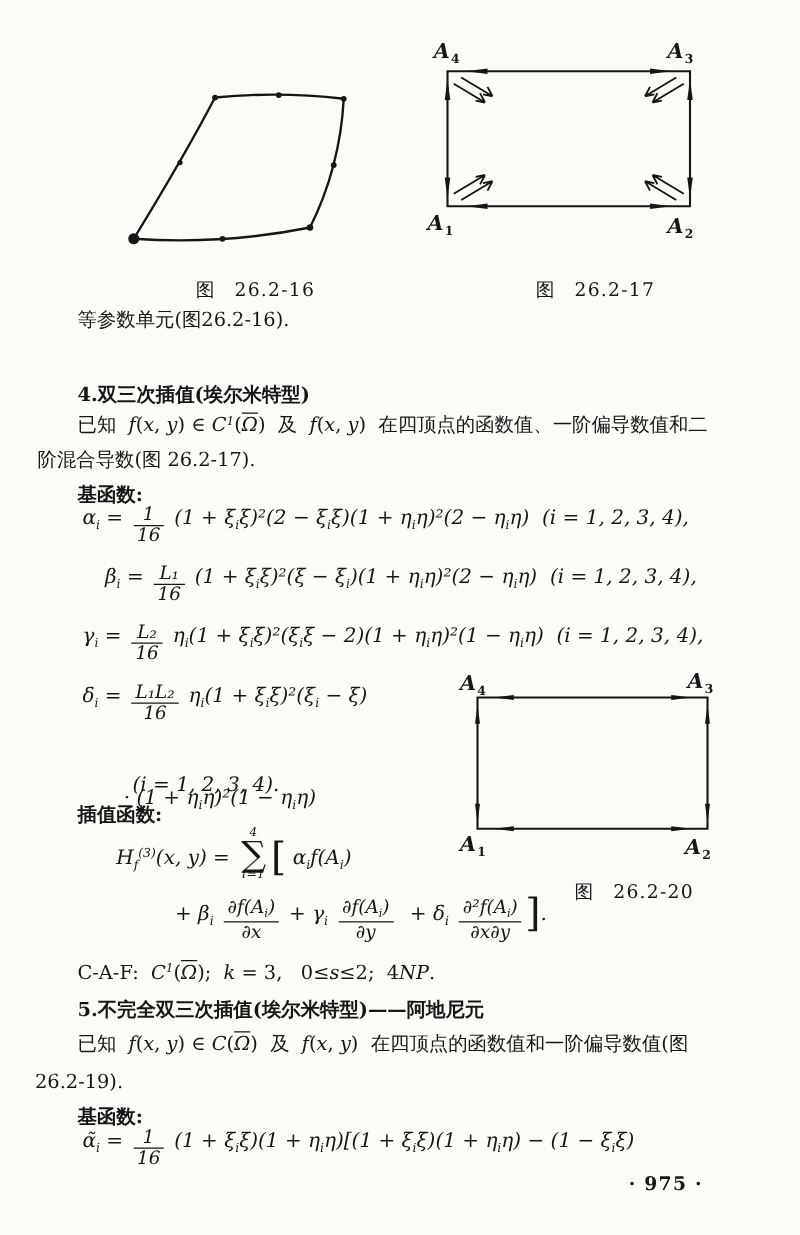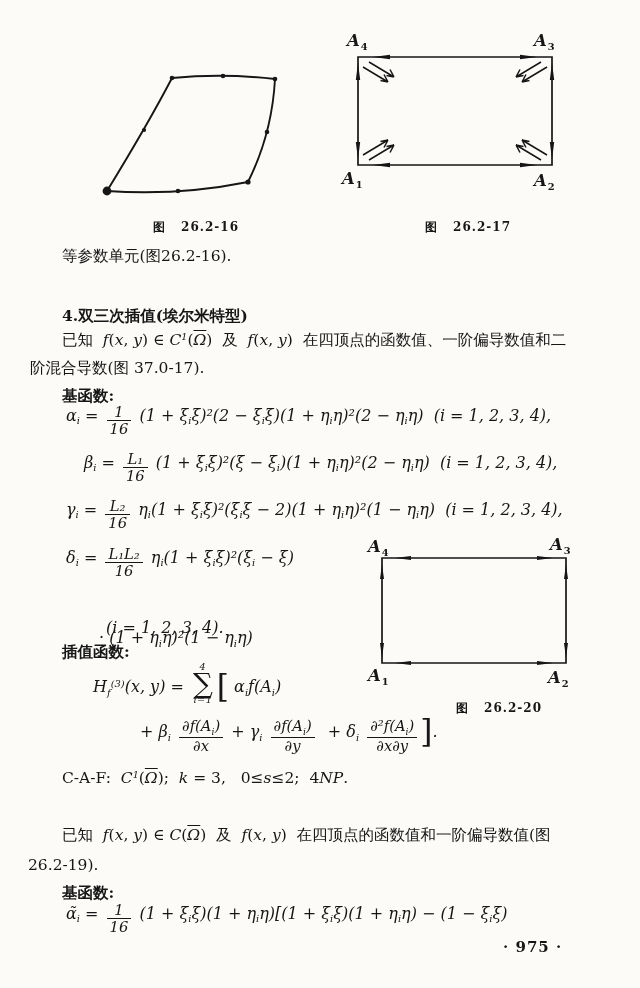--- a/index.html
+++ b/index.html
@@ -17,21 +17,21 @@
   sub{vertical-align:-0.4em;}
   sup{vertical-align:0.55em;}
   .frac{display:inline-block;text-align:center;vertical-align:-0.95em;font-size:0.92em;line-height:1.12;margin:0 3px;}
   .frac .num{display:block;border-bottom:1.4px solid #161616;padding:0 3px;}
   .frac .den{display:block;padding:0 3px;}
   .sum{display:inline-block;text-align:center;vertical-align:-1.15em;line-height:1;margin:0 4px;font-size:0.6em;}
   .sum .sig{display:block;font-size:2.9em;line-height:0.85;font-style:normal;}
   .sum .lim{display:block;font-style:italic;letter-spacing:0.5px;}
   .big{font-size:1.95em;font-style:normal;vertical-align:-0.16em;font-weight:300;}
   .figure{position:absolute;text-align:center;}
-  .caption{position:absolute;font-size:12px;font-weight:bold;white-space:pre;}
+  .caption{position:absolute;font-size:15px;font-weight:normal;white-space:pre;}
   .caption .capnum{margin-left:16px;letter-spacing:1px;}
   .clabel{position:absolute;font-size:16.5px;font-weight:bold;font-style:italic;white-space:nowrap;}
   .clabel sub{font-size:0.6em;font-style:normal;margin-left:1px;}
   .pagenum{position:absolute;font-size:15px;font-weight:bold;letter-spacing:1px;white-space:pre;}
   svg{position:absolute;left:0;top:0;}
   svg .stroke{fill:none;stroke:#161616;}
   svg .fill{fill:#161616;stroke:none;}
 </style>
 </head>
 <body>
@@ -111,34 +111,35 @@
     <span class="clabel" style="left:3px;top:131px"><span>A</span><sub>1</sub></span>
     <span class="clabel" style="left:183px;top:133px"><span>A</span><sub>2</sub></span>
     <div class="caption" style="left:66px;top:151px">
       <span>图</span><span class="capnum">26.2-20</span>
     </div>
   </div>
 
   <div class="line" style="top:247px;left:62px">等参数单元(图26.2-16).</div>
   <div class="line bold" style="top:306px;left:62px">4.双三次插值(埃尔米特型)</div>
   <div class="line" style="top:331px;left:62px">已知  <span class="it">f</span>(<span class="it">x</span>, <span class="it">y</span>) ∈ <span class="it">C</span><sup>1</sup>(<span class="ov">Ω</span>)  及  <span class="it">f</span>(<span class="it">x</span>, <span class="it">y</span>)  在四顶点的函数值、一阶偏导数值和二</div>
-  <div class="line" style="top:359px;left:30px">阶混合导数(图 37.0-17).</div>
+  <div class="line" style="top:359px;left:30px">阶混合导数(图 26.2-17).</div>
   <div class="line bold" style="top:386px;left:62px">基函数:</div>
 
   <div class="line math" style="top:404px;left:66px">α<sub>i</sub> = <span class="frac"><span class="num">1</span><span class="den">16</span></span> (1 + ξ<sub>i</sub>ξ)²(2 − ξ<sub>i</sub>ξ)(1 + η<sub>i</sub>η)²(2 − η<sub>i</sub>η)  (i = 1, 2, 3, 4),</div>
   <div class="line math" style="top:451px;left:84px">β<sub>i</sub> = <span class="frac"><span class="num">L₁</span><span class="den">16</span></span> (1 + ξ<sub>i</sub>ξ)²(ξ − ξ<sub>i</sub>)(1 + η<sub>i</sub>η)²(2 − η<sub>i</sub>η)  (i = 1, 2, 3, 4),</div>
   <div class="line math" style="top:498px;left:66px">γ<sub>i</sub> = <span class="frac"><span class="num">L₂</span><span class="den">16</span></span> η<sub>i</sub>(1 + ξ<sub>i</sub>ξ)²(ξ<sub>i</sub>ξ − 2)(1 + η<sub>i</sub>η)²(1 − η<sub>i</sub>η)  (i = 1, 2, 3, 4),</div>
   <div class="line math" style="top:546px;left:66px">δ<sub>i</sub> = <span class="frac"><span class="num">L₁L₂</span><span class="den">16</span></span> η<sub>i</sub>(1 + ξ<sub>i</sub>ξ)²(ξ<sub>i</sub> − ξ)</div>
   <div class="line math" style="top:628px;left:99px">· (1 + η<sub>i</sub>η)²(1 − η<sub>i</sub>η)</div>
   <div class="line math" style="top:618px;left:106px">(i = 1, 2, 3, 4).</div>
 
   <div class="line bold" style="top:642px;left:62px">插值函数:</div>
   <div class="line math" style="top:662px;left:93px">H<sub>f</sub><sup>(3)</sup>(x, y) = <span class="sum"><span class="lim">4</span><span class="sig">∑</span><span class="lim">i=1</span></span><span class="big">[</span> α<sub>i</sub>f(A<sub>i</sub>)</div>
   <div class="line math" style="top:712px;left:140px">+ β<sub>i</sub> <span class="frac"><span class="num">∂f(A<sub>i</sub>)</span><span class="den">∂x</span></span> + γ<sub>i</sub> <span class="frac"><span class="num">∂f(A<sub>i</sub>)</span><span class="den">∂y</span></span>  + δ<sub>i</sub> <span class="frac"><span class="num">∂²f(A<sub>i</sub>)</span><span class="den">∂x∂y</span></span><span class="big">]</span>.</div>
 
   <div class="line" style="top:769px;left:62px">C-A-F:  <span class="it">C</span><sup>1</sup>(<span class="ov">Ω</span>);  <span class="it">k</span> = 3,   0≤<span class="it">s</span>≤2;  4<span class="it">NP</span>.</div>
+  <div class="line bold" style="top:798px;left:62px">5.不完全双三次插值(埃尔米特型)——阿地尼元</div>
   <div class="line" style="top:826px;left:62px">已知  <span class="it">f</span>(<span class="it">x</span>, <span class="it">y</span>) ∈ <span class="it">C</span>(<span class="ov">Ω</span>)  及  <span class="it">f</span>(<span class="it">x</span>, <span class="it">y</span>)  在四顶点的函数值和一阶偏导数值(图</div>
   <div class="line" style="top:856px;left:28px">26.2-19).</div>
   <div class="line bold" style="top:883px;left:62px">基函数:</div>
   <div class="line math" style="top:902px;left:66px">α̃<sub>i</sub> = <span class="frac"><span class="num">1</span><span class="den">16</span></span> (1 + ξ<sub>i</sub>ξ)(1 + η<sub>i</sub>η)[(1 + ξ<sub>i</sub>ξ)(1 + η<sub>i</sub>η) − (1 − ξ<sub>i</sub>ξ)</div>
 
   <div class="pagenum" style="top:938px;left:503px">· 975 ·</div>
 </div>
 
 </body></html>

